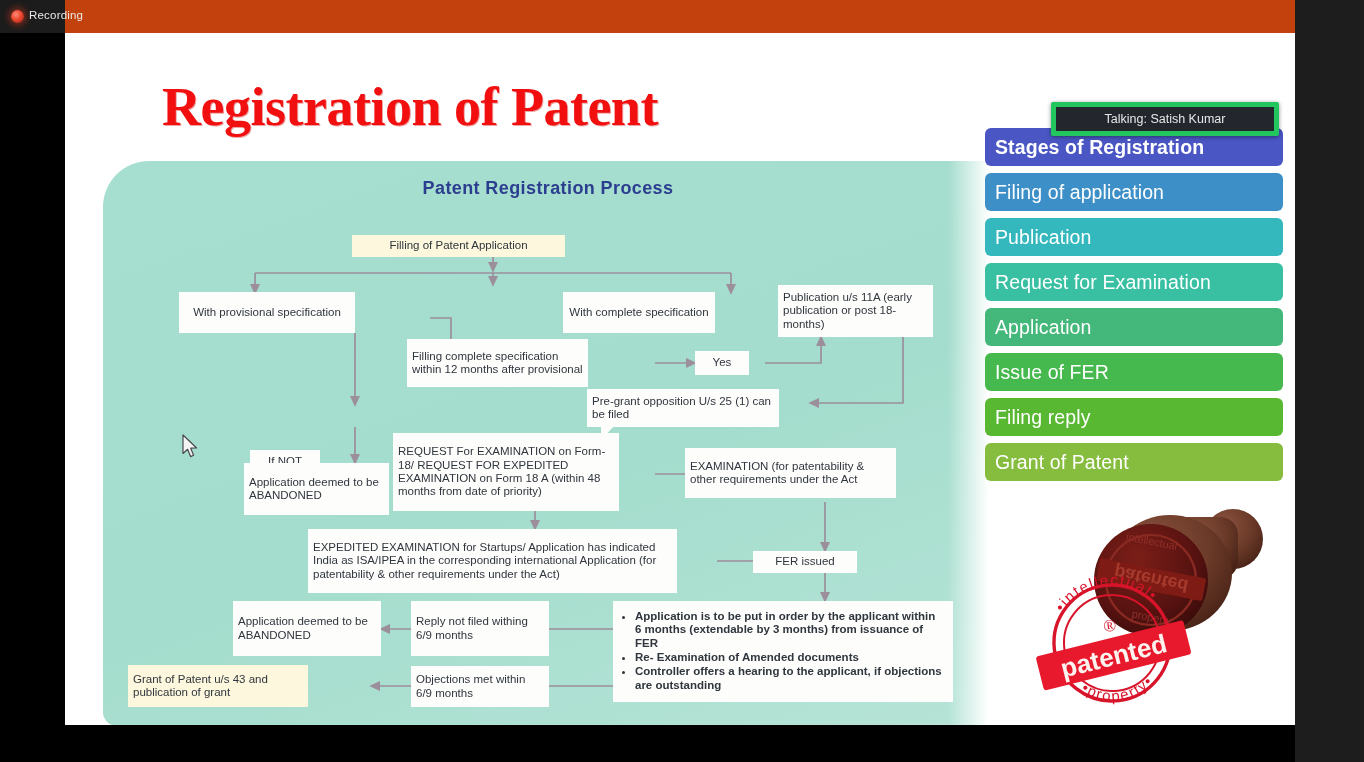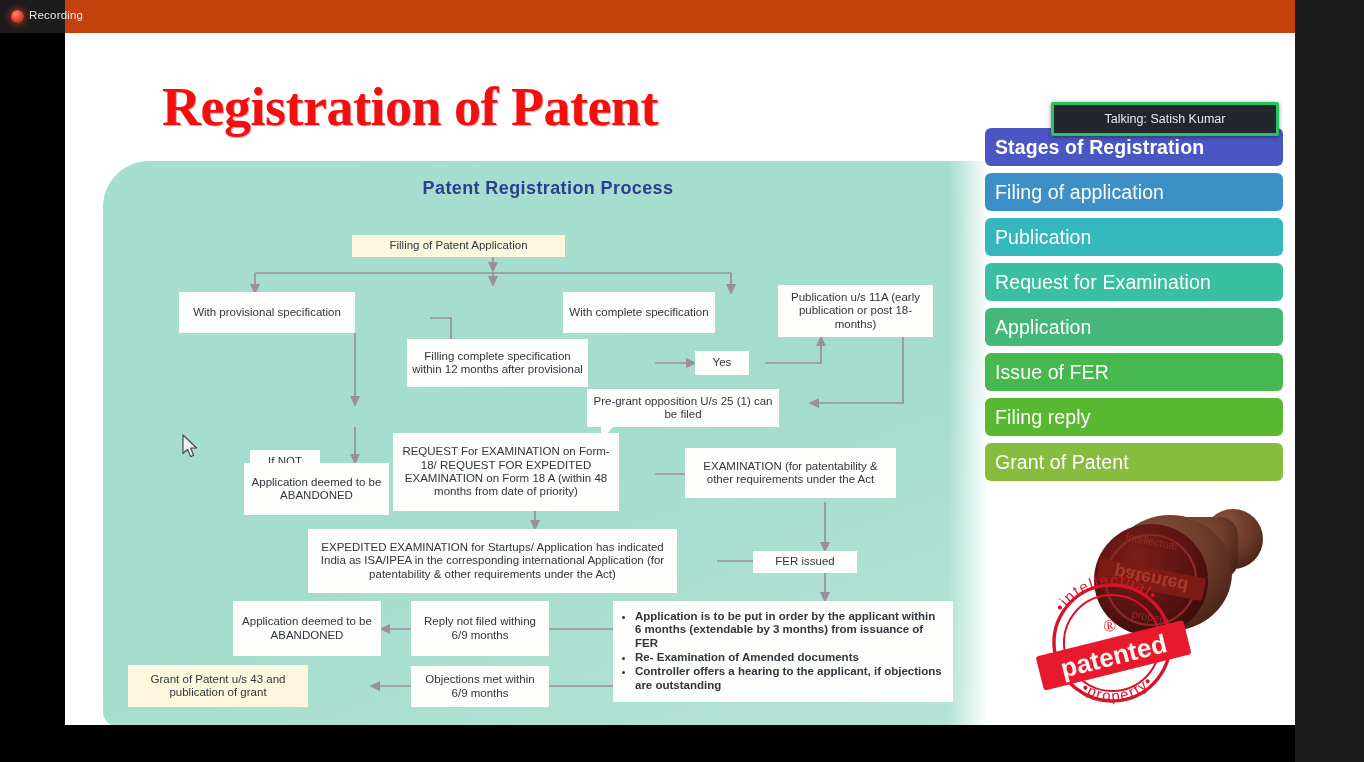--- a/index.html
+++ b/index.html
@@ -79,21 +79,20 @@
   
   #wires { position: absolute; left: 0; top: 0; width: 890px; height: 565px; }
 
   
   .node {
     position: absolute;
     background: #fdfdfc;
     color: #30363d;
     font-size: 11.5px;
     line-height: 13.4px;
-    text-align: center;
     display: flex; align-items: center; justify-content: center;
     padding: 3px 5px;
     box-shadow: 0 0 0 0 rgba(0,0,0,0);
     z-index: 3;
   }
   .node.cream { background: #fcf7dd; }
   .node.bul { text-align: left; justify-content: flex-start; }
   .node.bul ul { margin: 0 0 0 13px; padding: 0; font-weight: bold; }
   .node.bul li { list-style: disc; margin: 0 0 1px 0; }
 
@@ -113,21 +112,21 @@
     white-space: nowrap;
   }
   .stage.first { font-weight: bold; }
 
   
   #stamp { position: absolute; left: 955px; top: 462px; width: 265px; height: 222px; }
 
   
   #tooltip {
     position: absolute; left: 1051px; top: 102px; width: 228px; height: 34px;
-    background: #23262c; border: 3px solid #22c55e; border-radius: 2px;
+    background: #23262c; border: 5px solid #22c55e; border-radius: 2px;
     display: flex; align-items: center; justify-content: center;
     color: #e6e8ea; font-size: 12.5px;
     z-index: 40;
     box-shadow: 0 1px 4px rgba(0,0,0,.45);
   }
 
   
   #cursor { position: absolute; left: 182px; top: 434px; z-index: 60; }
 </style>
 </head>

